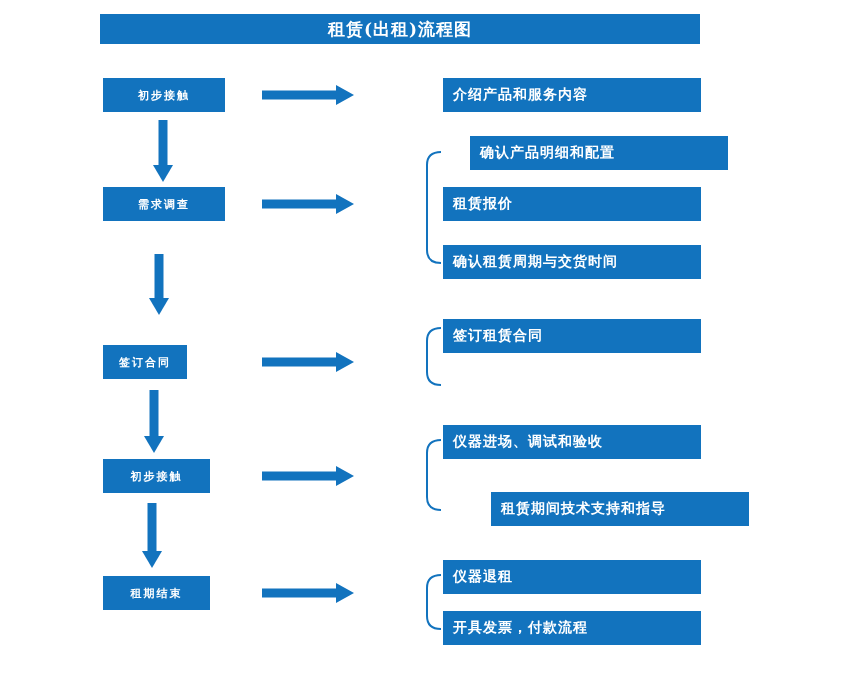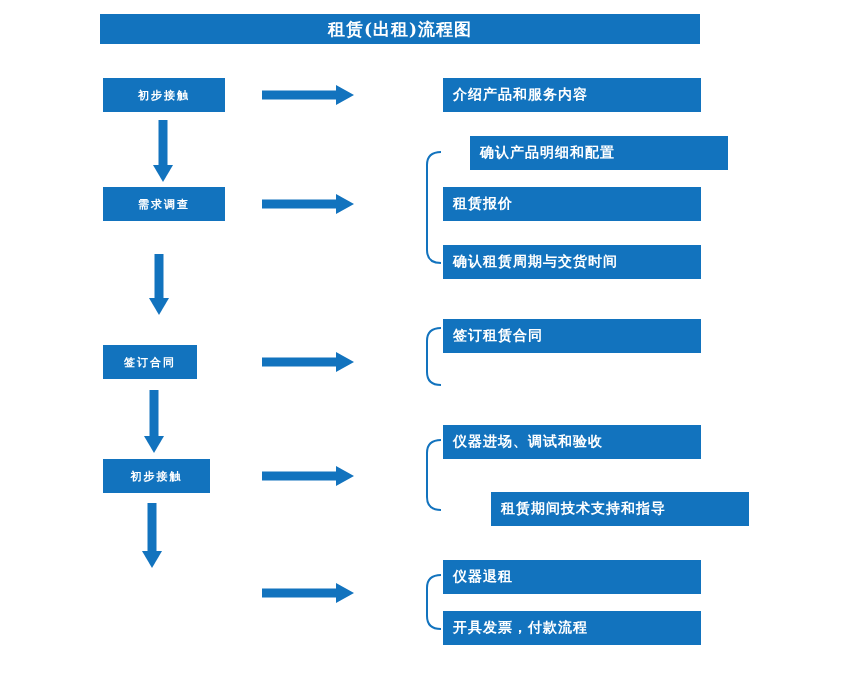--- a/index.html
+++ b/index.html
@@ -69,22 +69,23 @@
 </style>
 </head>
 <body>
 
 <div class="canvas">
 
   <div class="title-bar">租赁(出租)流程图</div>
 
   <div class="step-box" style="left:103px; top:78px;  width:122px;">初步接触</div>
   <div class="step-box" style="left:103px; top:187px; width:122px;">需求调查</div>
-  <div class="step-box" style="left:103px; top:345px; width:94px;">签订合同</div>
+  <div class="step-box" style="left:103px; top:345px; width:84px;">签订合同</div>
   <div class="step-box" style="left:103px; top:459px; width:107px;">初步接触</div>
+  <div class="step-box" style="left:103px; top:576px; width:107px;">租期结束</div>
 
   <div class="detail-box" style="top:78px;">介绍产品和服务内容</div>
 
   <div class="detail-box" style="top:136px;margin-left:27px;">确认产品明细和配置</div>
   <div class="detail-box" style="top:187px;">租赁报价</div>
   <div class="detail-box" style="top:245px;">确认租赁周期与交货时间</div>
 
   <div class="detail-box" style="top:303px;margin-top:16px;">签订租赁合同</div>
 
   <div class="detail-box" style="top:425px;">仪器进场、调试和验收</div>

